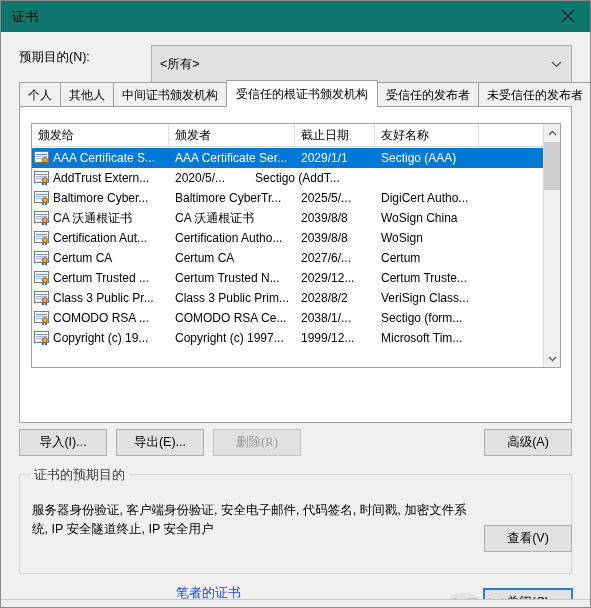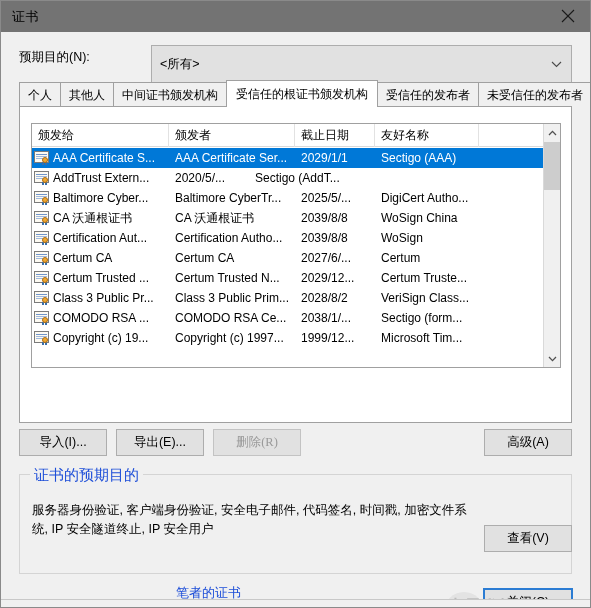--- a/index.html
+++ b/index.html
@@ -14,21 +14,21 @@
     position: relative;
     width: 591px; height: 608px;
     background: #f0f0f0;
     border: 1px solid #8a8a8a;
     overflow: hidden;
   }
   
   #titlebar {
     position: absolute; left: 0; top: 0;
     width: 589px; height: 31px;
-    background: #737373;
+    background: #0f766e;
     display: flex; align-items: center;
   }
   #title-text {
     margin-left: 11px;
     font-size: 13px;
     color: #000000;
     letter-spacing: .5px;
   }
   #close-x {
     position: absolute; right: 0; top: 0;
@@ -204,21 +204,21 @@
   
   #groupbox {
     position: absolute; left: 18px; top: 442px;
     width: 553px; height: 100px;
     border: 1px solid #d4d4d4;
   }
   #group-title {
     position: absolute; left: 10px; top: -9px;
     background: #f0f0f0;
     padding: 0 4px;
-    font-size: 15px; color: #1d4ed8;
+    font-size: 13px; color: #404040;
   }
   #group-text {
     position: absolute; left: 12px; top: 26px;
     width: 450px;
     font-size: 12.5px; color: #000; line-height: 19px;
   }
   #btn-view {
     left: 483px; top: 493px; width: 88px; height: 27px;
   }
   

